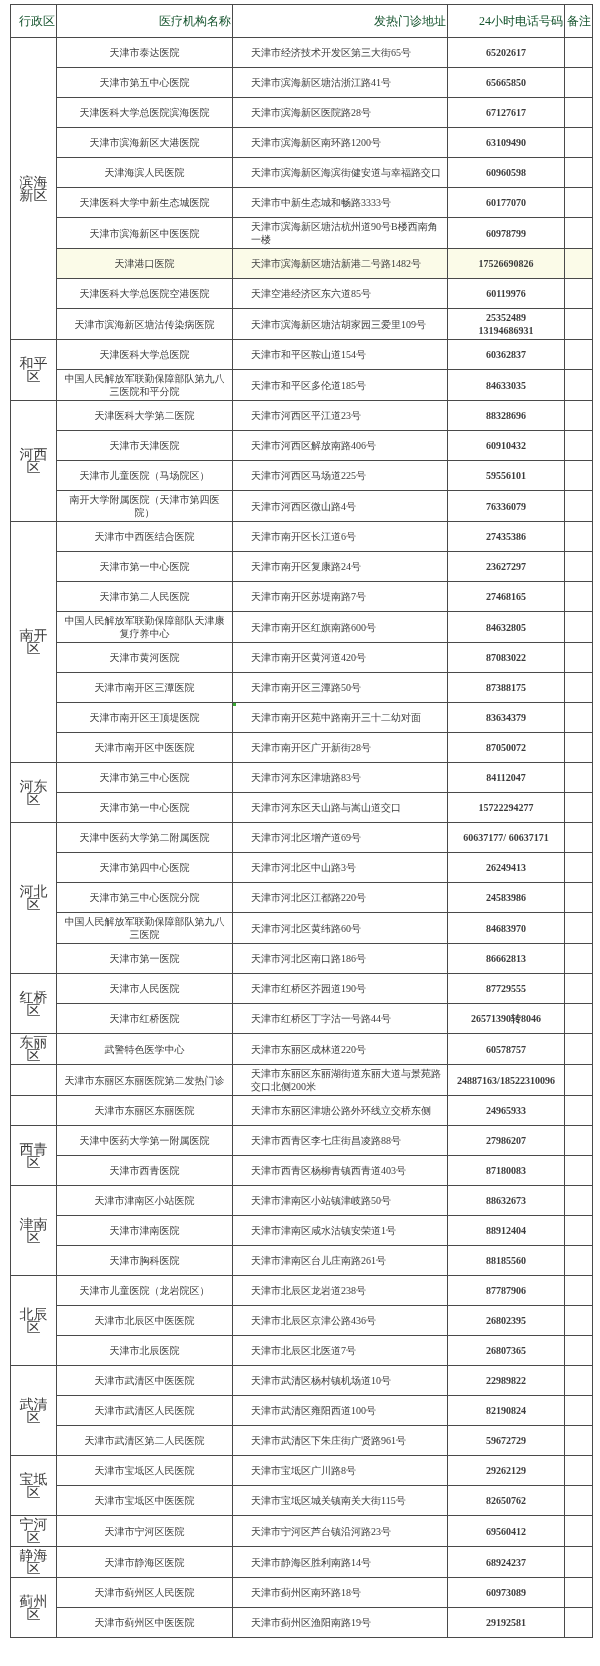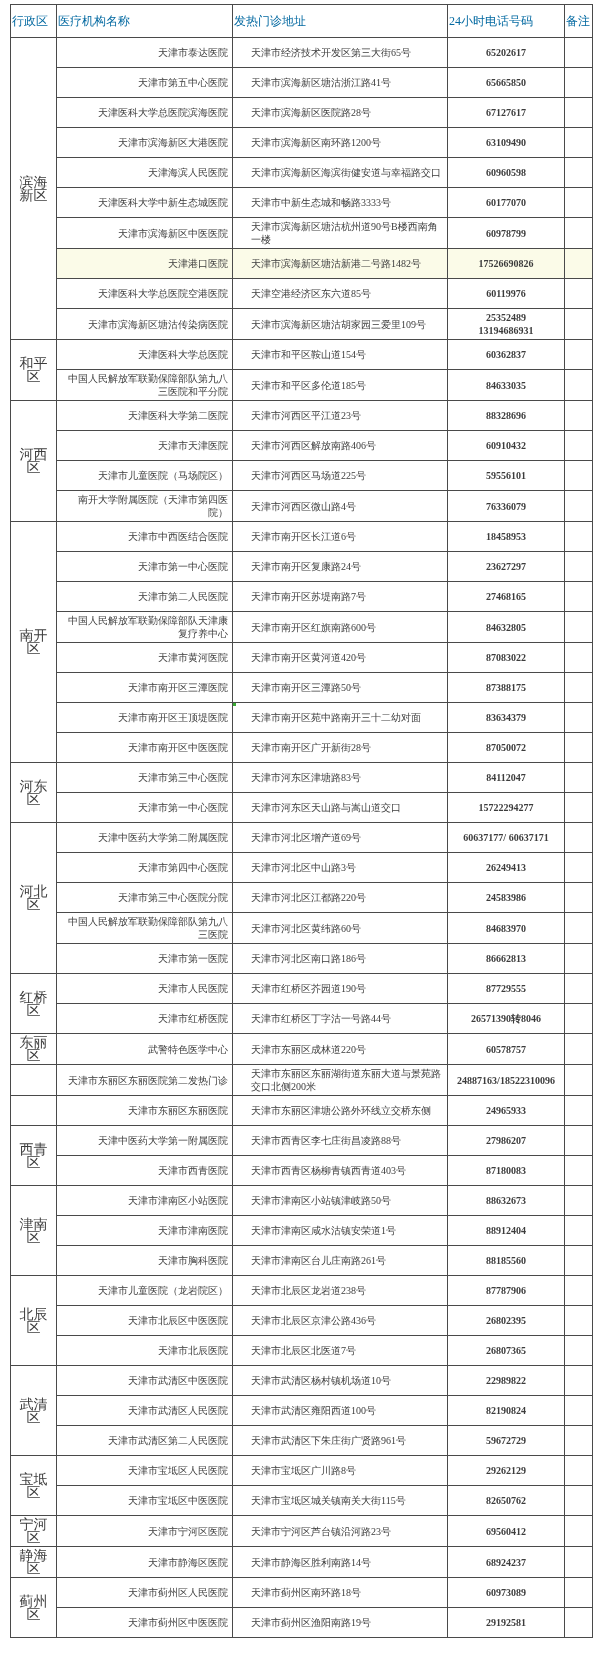--- a/index.html
+++ b/index.html
@@ -24,34 +24,34 @@
   .clinic-table th, .clinic-table td {
     border: 1px solid #4a4a4a;
     padding: 2px 4px;
     vertical-align: middle;
     overflow: hidden;
   }
   .clinic-table th {
     height: 28px;
     font-size: 12px;
     font-weight: normal;
-    text-align: left;
+    text-align: right;
     padding: 2px 1px;
-    color: #0369a1;
+    color: #14532d;
   }
   .clinic-table td {
     height: 25px;
     font-size: 10px;
     line-height: 13px;
   }
   td.district-cell {
     text-align: center;
     font-size: 14px;
   }
-  td.hospital-name-cell { text-align: right; }
+  td.hospital-name-cell { text-align: center; }
   td.address-cell { text-align: left; position: relative; padding-left: 18px; }
   td.phone-cell {
     text-align: center;
     white-space: pre-line;
     word-wrap: break-word;
     font-weight: bold;
   }
   td.remark-cell { }
   tr.highlight-row td.hospital-name-cell,
   tr.highlight-row td.address-cell,
@@ -187,21 +187,21 @@
         <tr>
           <td class="hospital-name-cell">南开大学附属医院（天津市第四医院）</td>
           <td class="address-cell">天津市河西区微山路4号</td>
           <td class="phone-cell">76336079</td>
           <td class="remark-cell"></td>
         </tr>
         <tr>
           <td class="district-cell" rowspan="8">南开区</td>
           <td class="hospital-name-cell">天津市中西医结合医院</td>
           <td class="address-cell">天津市南开区长江道6号</td>
-          <td class="phone-cell">18458953</td>
+          <td class="phone-cell">27435386</td>
           <td class="remark-cell"></td>
         </tr>
         <tr>
           <td class="hospital-name-cell">天津市第一中心医院</td>
           <td class="address-cell">天津市南开区复康路24号</td>
           <td class="phone-cell">23627297</td>
           <td class="remark-cell"></td>
         </tr>
         <tr>
           <td class="hospital-name-cell">天津市第二人民医院</td>

